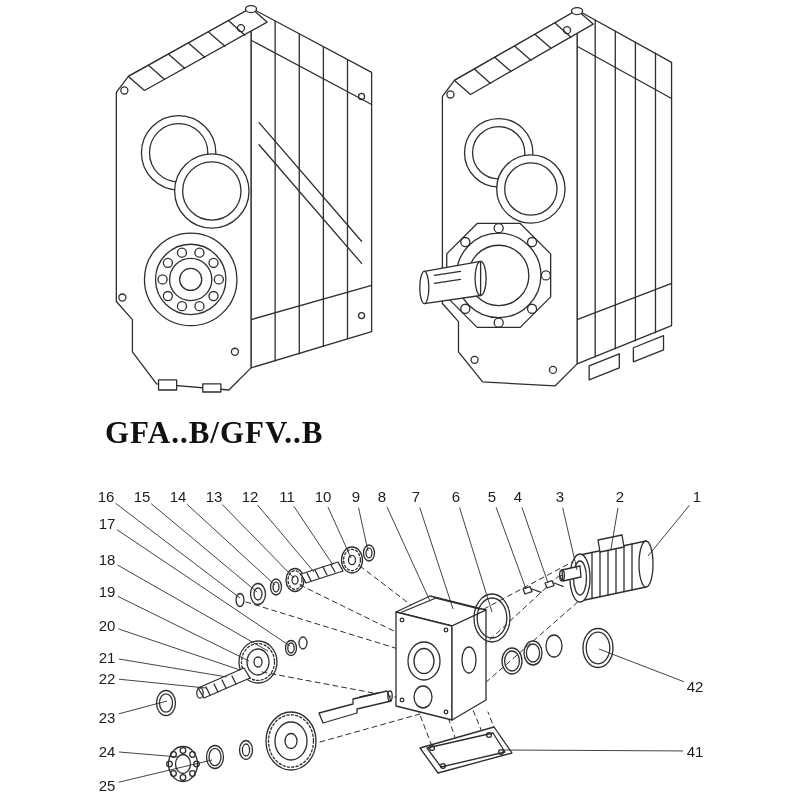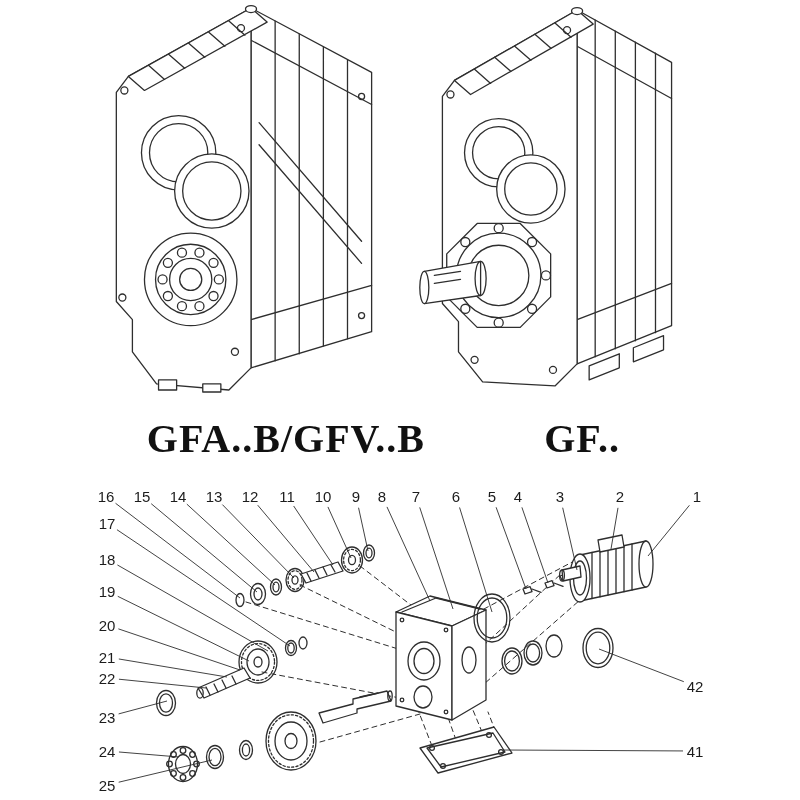--- a/index.html
+++ b/index.html
@@ -1,20 +1,20 @@
 <!DOCTYPE html>
 <html><head>
 <meta charset="utf-8">
 <style>
   html,body{margin:0;padding:0;background:#ffffff;}
   .canvas{position:relative;width:800px;height:800px;background:#ffffff;overflow:hidden;
           font-family:"Liberation Sans",sans-serif;}
   .fig{position:absolute;}
-  .caption{position:absolute;text-align:right;font-family:"Liberation Serif",serif;
-           font-weight:700;font-size:40px;color:#111;letter-spacing:1px;}
+  .caption{position:absolute;text-align:left;font-family:"Liberation Serif",serif;
+           font-weight:700;font-size:31px;color:#111;letter-spacing:1px;}
   .art{stroke:#2e2e2e;stroke-width:1.3;fill:none;stroke-linejoin:round;stroke-linecap:round;}
   .art path,.art line,.art circle,.art ellipse{vector-effect:non-scaling-stroke;}
   .artw{fill:#ffffff;}
   .dash{stroke-dasharray:5 4;stroke-width:1;}
   .teeth{stroke-dasharray:2.2 2.2;}
   .leader{stroke:#2e2e2e;stroke-width:0.9;fill:none;}
   text.pn{font-family:"Liberation Sans",sans-serif;font-size:15px;fill:#1c1c1c;
           text-anchor:middle;dominant-baseline:central;}
 </style>
 </head>
@@ -106,21 +106,20 @@
         <ellipse cx="62" cy="275" rx="5.5" ry="17"></ellipse>
       </g>
       <circle cx="32" cy="92" r="3.5"></circle>
       <circle cx="148" cy="28" r="3.5"></circle>
       <circle cx="56" cy="356" r="3.5"></circle>
       <circle cx="134" cy="366" r="3.5"></circle>
     </g>
   </svg>
 
   <div class="caption" style="left:105px;top:415px;width:320px;">GFA..B/GFV..B</div>
-  <div class="caption" style="left:470px;top:415px;width:150px;">GF..</div>
 
   <svg class="fig" viewBox="0 478 800 322" style="left:0;top:478px;width:800px;height:322px">
 
     <g class="art">
       <path class="dash" d="M246,602 L408,652"></path>
       <path class="dash" d="M262,672 L400,698"></path>
       <path class="dash" d="M320,742 L420,714"></path>
       <path class="dash" d="M470,658 L562,573"></path>
       <path class="dash" d="M452,626 L576,560"></path>
       <path class="dash" d="M452,712 L580,600"></path>

